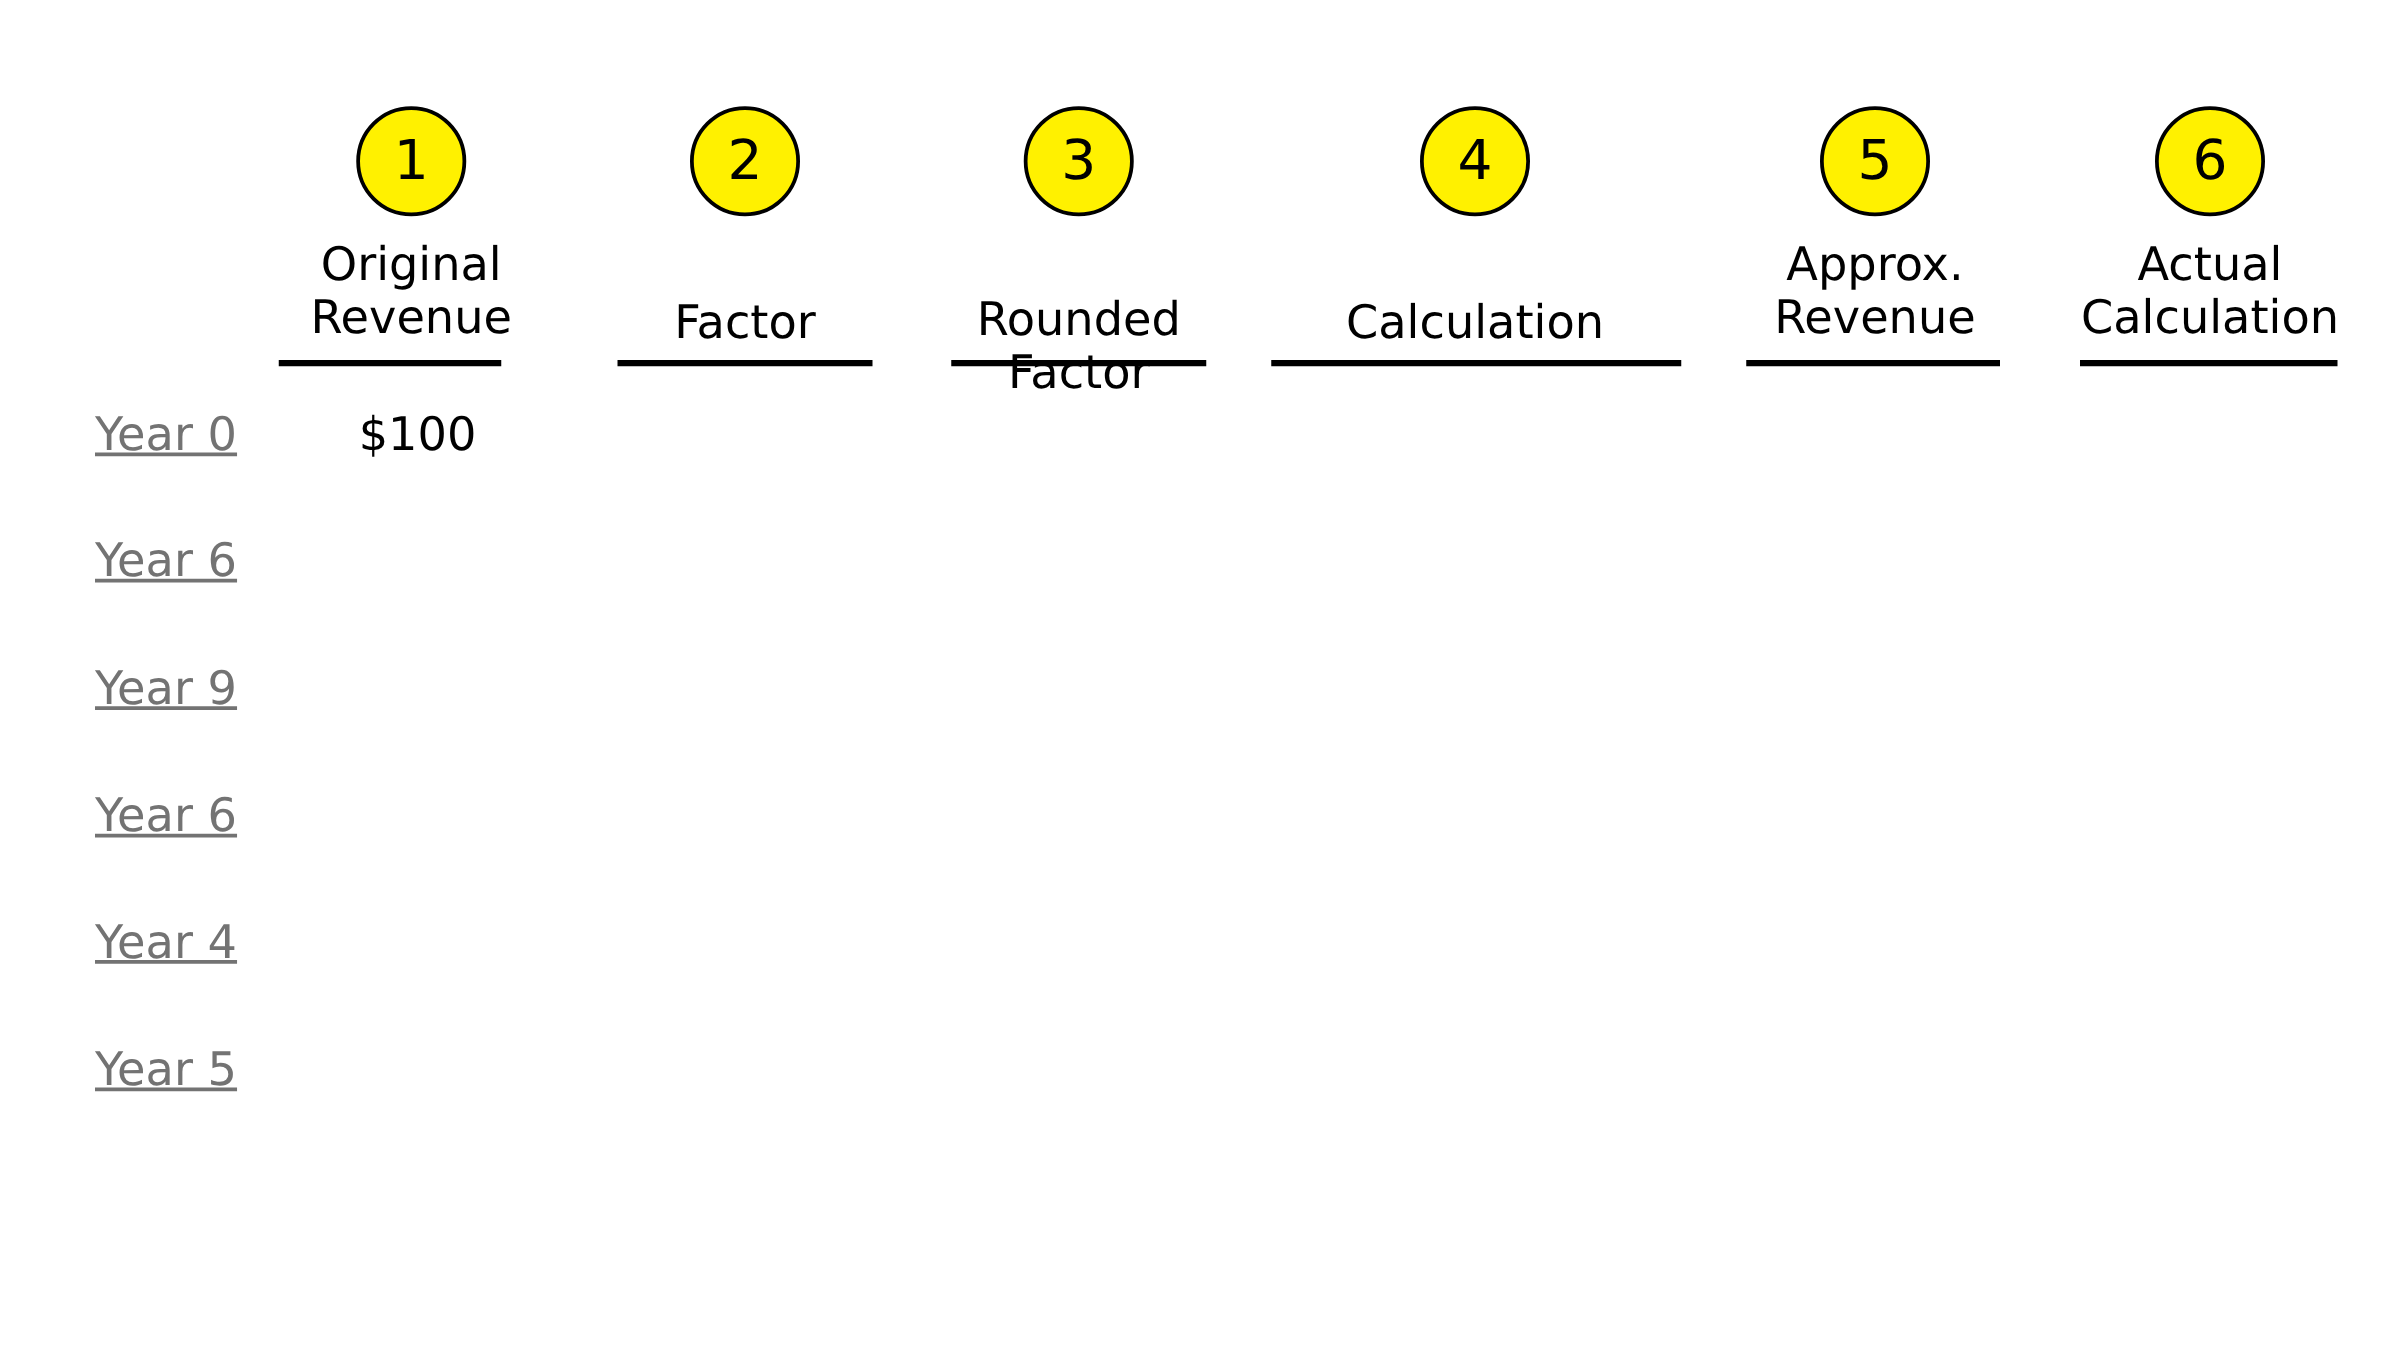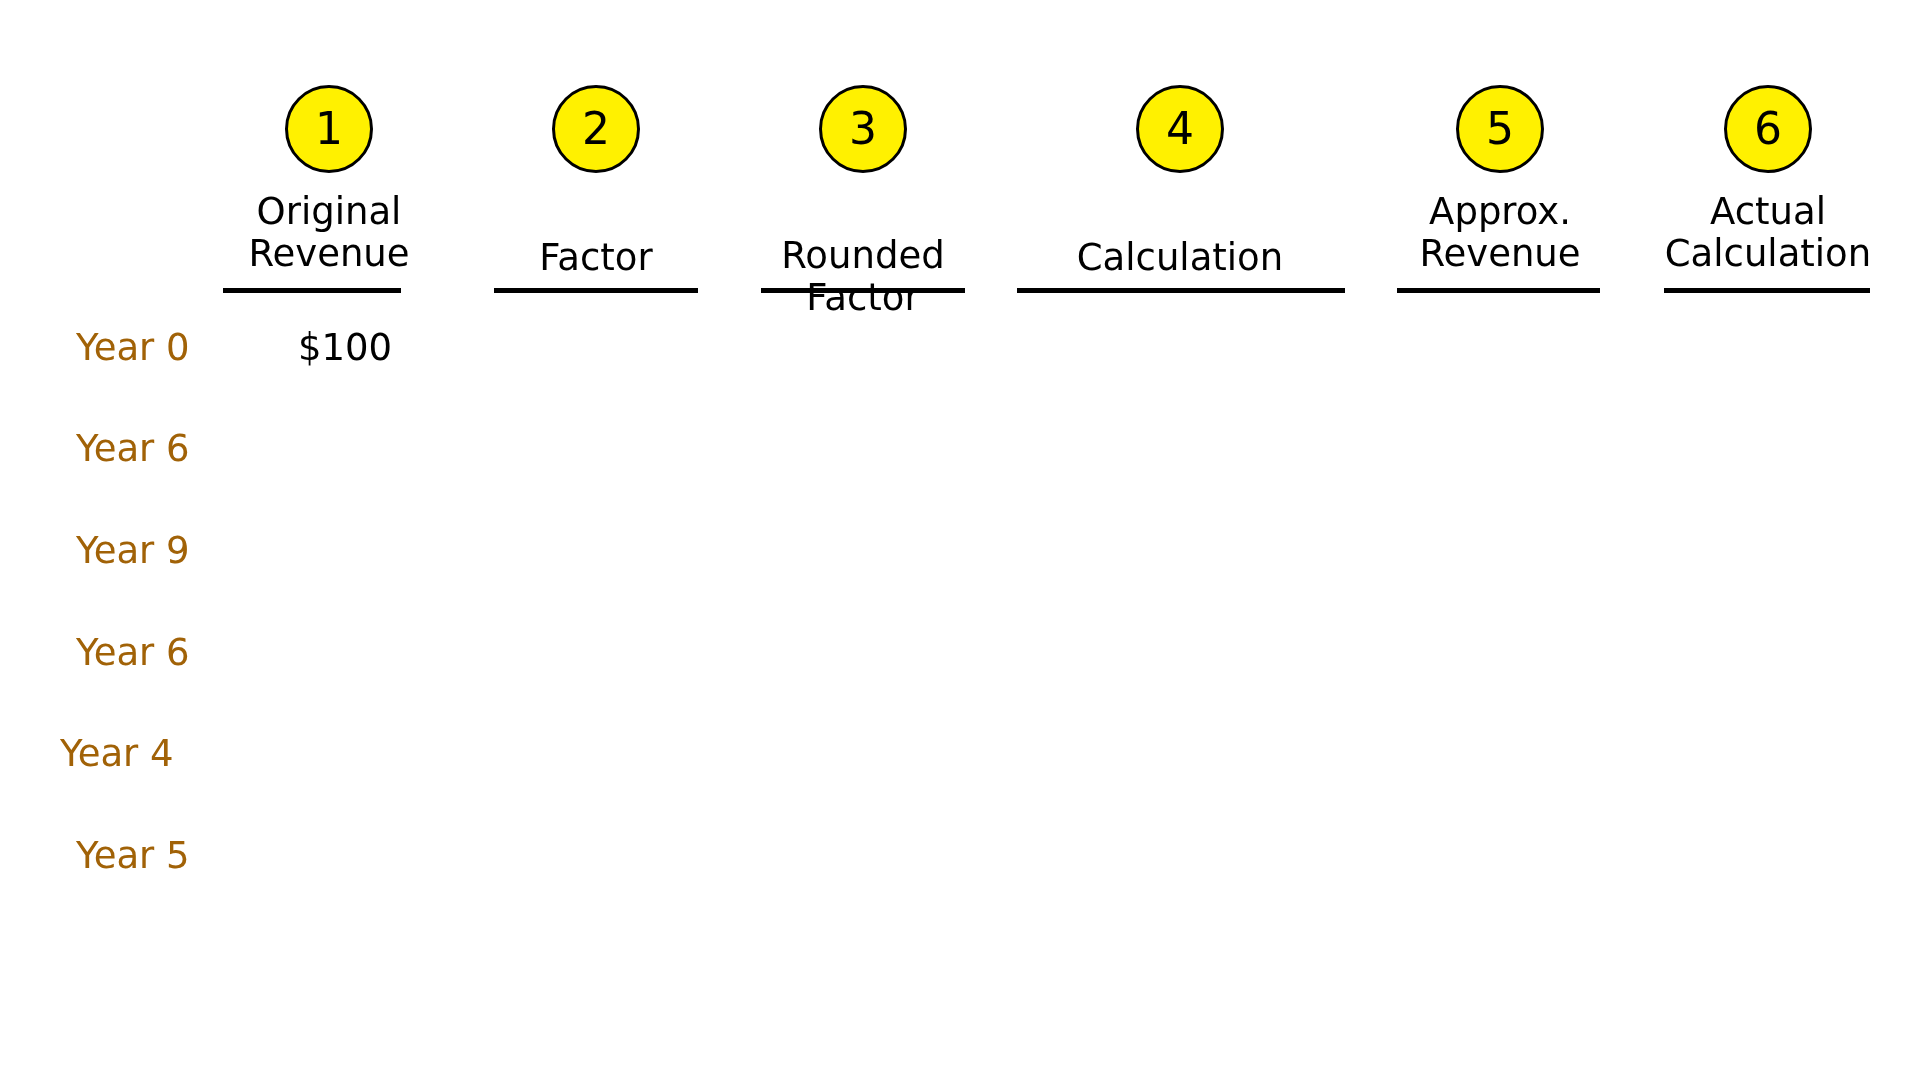--- a/index.html
+++ b/index.html
@@ -59,23 +59,24 @@
     position: absolute;
     height: 5px;
     background: #000000;
   }
 
   
   .row-label {
     position: absolute;
     font-size: 37px;
     line-height: 46px;
-    color: #a16207;
+    color: #737373;
     text-align: right;
     white-space: nowrap;
+    text-decoration: underline;
   }
 
   
   .data-cell {
     position: absolute;
     font-size: 37px;
     line-height: 46px;
     color: #000000;
     text-align: center;
     white-space: nowrap;
@@ -101,21 +102,21 @@
     <div class="col-rule" style="left: 1017px; width: 328px; top: 288px;"></div>
     <div class="step-badge" style="left: 1456px; top: 85px;">5</div>
     <div class="col-header" style="top: 191px; height: 92px; left: 1270px; width: 460px;">Approx.
 Revenue</div>
     <div class="col-rule" style="left: 1397px; width: 203px; top: 288px;"></div>
     <div class="step-badge" style="left: 1724px; top: 85px;">6</div>
     <div class="col-header" style="top: 191px; height: 92px; left: 1538px; width: 460px;">Actual
 Calculation</div>
     <div class="col-rule" style="left: 1664px; width: 206px; top: 288px;"></div>
     <div class="row-label" style="left: 76px; top: 325px;">Year 0</div>
-    <div class="data-cell" style="left: 185px; width: 320px; top: 325px; height: 46px;">$100</div>
+    <div class="data-cell" style="left: 174px; width: 320px; top: 325px; height: 46px;">$100</div>
     <div class="data-cell" style="left: 436px; width: 320px; top: 325px; height: 46px;"></div>
     <div class="data-cell" style="left: 703px; width: 320px; top: 325px; height: 46px;"></div>
     <div class="data-cell" style="left: 1020px; width: 320px; top: 325px; height: 46px;"></div>
     <div class="data-cell" style="left: 1340px; width: 320px; top: 325px; height: 46px;"></div>
     <div class="data-cell" style="left: 1608px; width: 320px; top: 325px; height: 46px;"></div>
     <div class="row-label" style="left: 76px; top: 426px;">Year 6</div>
     <div class="data-cell" style="left: 169px; width: 320px; top: 426px; height: 46px;"></div>
     <div class="data-cell" style="left: 436px; width: 320px; top: 426px; height: 46px;"></div>
     <div class="data-cell" style="left: 703px; width: 320px; top: 426px; height: 46px;"></div>
     <div class="data-cell" style="left: 1020px; width: 320px; top: 426px; height: 46px;"></div>
@@ -128,21 +129,21 @@
     <div class="data-cell" style="left: 1020px; width: 320px; top: 528px; height: 46px;"></div>
     <div class="data-cell" style="left: 1340px; width: 320px; top: 528px; height: 46px;"></div>
     <div class="data-cell" style="left: 1608px; width: 320px; top: 528px; height: 46px;"></div>
     <div class="row-label" style="left: 76px; top: 630px;">Year 6</div>
     <div class="data-cell" style="left: 169px; width: 320px; top: 630px; height: 46px;"></div>
     <div class="data-cell" style="left: 436px; width: 320px; top: 630px; height: 46px;"></div>
     <div class="data-cell" style="left: 703px; width: 320px; top: 630px; height: 46px;"></div>
     <div class="data-cell" style="left: 1020px; width: 320px; top: 630px; height: 46px;"></div>
     <div class="data-cell" style="left: 1340px; width: 320px; top: 630px; height: 46px;"></div>
     <div class="data-cell" style="left: 1608px; width: 320px; top: 630px; height: 46px;"></div>
-    <div class="row-label" style="left: 60px; top: 731px;">Year 4</div>
+    <div class="row-label" style="left: 76px; top: 731px;">Year 4</div>
     <div class="data-cell" style="left: 169px; width: 320px; top: 731px; height: 46px;"></div>
     <div class="data-cell" style="left: 436px; width: 320px; top: 731px; height: 46px;"></div>
     <div class="data-cell" style="left: 703px; width: 320px; top: 731px; height: 46px;"></div>
     <div class="data-cell" style="left: 1020px; width: 320px; top: 731px; height: 46px;"></div>
     <div class="data-cell" style="left: 1340px; width: 320px; top: 731px; height: 46px;"></div>
     <div class="data-cell" style="left: 1608px; width: 320px; top: 731px; height: 46px;"></div>
     <div class="row-label" style="left: 76px; top: 833px;">Year 5</div>
     <div class="data-cell" style="left: 169px; width: 320px; top: 833px; height: 46px;"></div>
     <div class="data-cell" style="left: 436px; width: 320px; top: 833px; height: 46px;"></div>
     <div class="data-cell" style="left: 703px; width: 320px; top: 833px; height: 46px;"></div>

